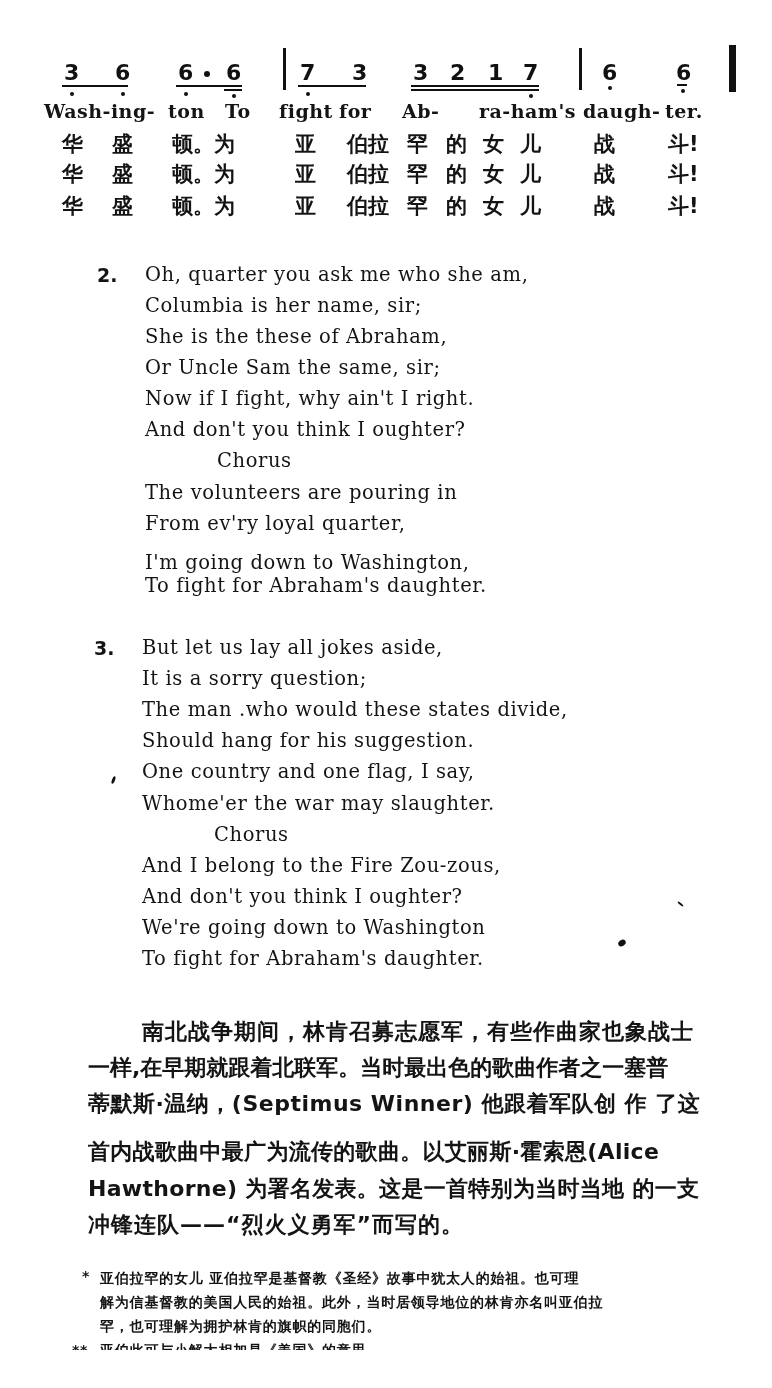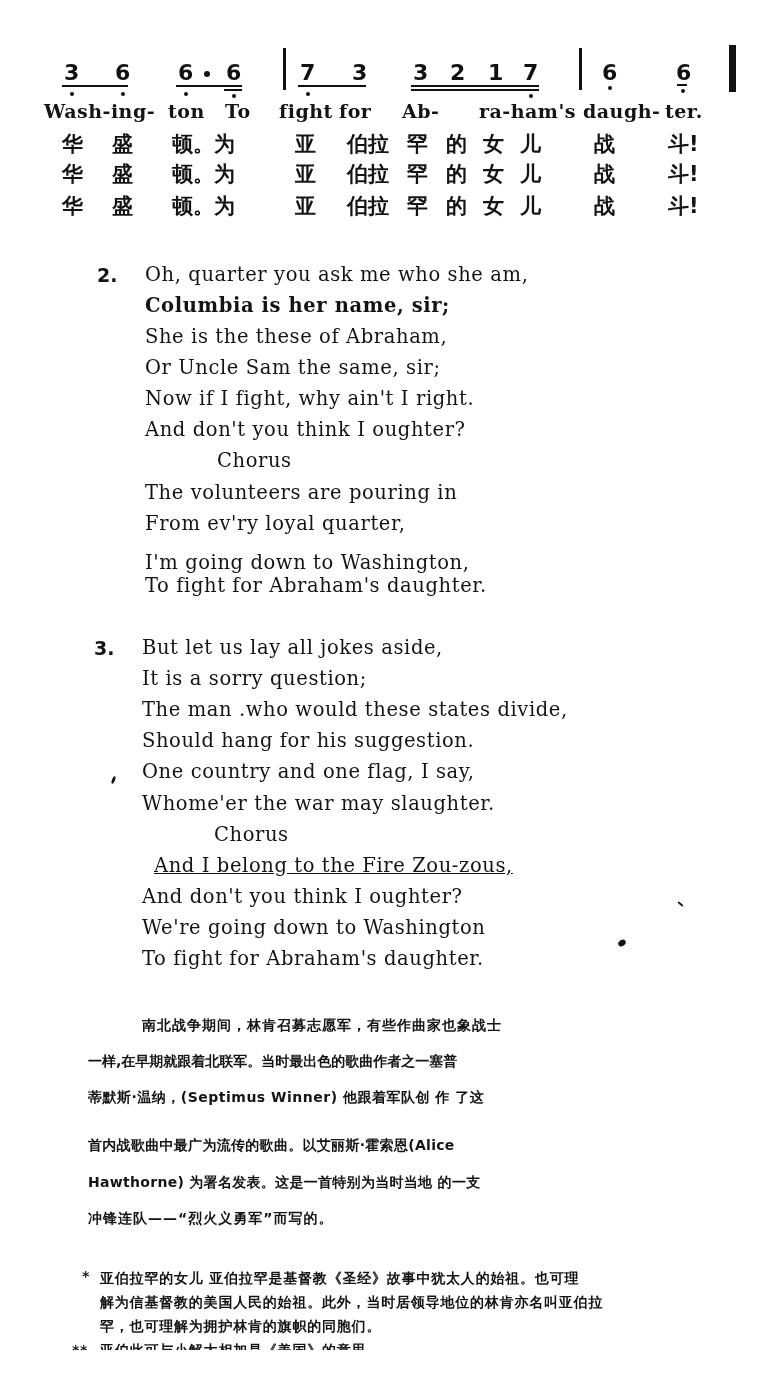--- a/index.html
+++ b/index.html
@@ -36,21 +36,21 @@
       position: absolute; font-family: "DejaVu Sans", sans-serif; font-weight: bold; font-size: 19px;
     }
     .verse-line {
       position: absolute; font-family: "DejaVu Serif", serif; font-size: 19.5px;
       letter-spacing: 0.6px; white-space: nowrap;
     }
 
     
     .prose-line {
       position: absolute; font-family: "DejaVu Sans", sans-serif; font-weight: bold;
-      font-size: 14px; white-space: nowrap; letter-spacing: 1px;
+      font-size: 22px; white-space: nowrap; letter-spacing: 1px;
     }
     .foot-line {
       position: absolute; font-family: "DejaVu Sans", sans-serif; font-weight: bold;
       font-size: 14px; white-space: nowrap; letter-spacing: 0.8px;
     }
     .speck { position: absolute; background: #111; border-radius: 50%; }
   </style>
 </head>
 <body>
 
@@ -138,42 +138,42 @@
     <span class="lyric-cn" style="left:483px;top:192px;">女</span>
     <span class="lyric-cn" style="left:520px;top:192px;">儿</span>
     <span class="lyric-cn" style="left:594px;top:192px;">战</span>
     <span class="lyric-cn" style="left:668px;top:192px;">斗!</span>
   </div>
 </div>
 
 <div>
   <span class="verse-num" style="left:97px;top:264px;">2.</span>
   <span class="verse-line" style="left:145px;top:263px;">Oh, quarter you ask me who she am,</span>
-  <span class="verse-line" style="left:145px;top:294px;font-weight:bold;">Columbia is her name, sir;</span>
+  <span class="verse-line" style="left:145px;top:294px;">Columbia is her name, sir;</span>
   <span class="verse-line" style="left:145px;top:325px;">She is the these of Abraham,</span>
   <span class="verse-line" style="left:145px;top:356px;">Or Uncle Sam the same, sir;</span>
   <span class="verse-line" style="left:145px;top:387px;text-align:right;">Now if I fight, why ain't I right.</span>
   <span class="verse-line" style="left:145px;top:418px;">And don't you think I oughter?</span>
   <span class="verse-line" style="left:217px;top:449px;">Chorus</span>
   <span class="verse-line" style="left:145px;top:481px;">The volunteers are pouring in</span>
   <span class="verse-line" style="left:145px;top:512px;">From ev'ry loyal quarter,</span>
   <span class="verse-line" style="left:145px;top:551px;">I'm going down to Washington,</span>
   <span class="verse-line" style="left:145px;top:574px;">To fight for Abraham's daughter.</span>
 </div>
 
 <div>
   <span class="verse-num" style="left:94px;top:637px;">3.</span>
   <span class="verse-line" style="left:142px;top:636px;">But let us lay all jokes aside,</span>
   <span class="verse-line" style="left:142px;top:667px;">It is a sorry question;</span>
   <span class="verse-line" style="left:142px;top:698px;">The man .who would these states divide,</span>
   <span class="verse-line" style="left:142px;top:729px;">Should hang for his suggestion.</span>
   <span class="verse-line" style="left:142px;top:760px;">One country and one flag, I say,</span>
   <span class="verse-line" style="left:142px;top:792px;">Whome'er the war may slaughter.</span>
   <span class="verse-line" style="left:214px;top:823px;">Chorus</span>
-  <span class="verse-line" style="left:154px;top:854px;text-decoration:underline;">And I belong to the Fire Zou-zous,</span>
+  <span class="verse-line" style="left:142px;top:854px;">And I belong to the Fire Zou-zous,</span>
   <span class="verse-line" style="left:142px;top:885px;">And don't you think I oughter?</span>
   <span class="verse-line" style="left:142px;top:916px;">We're going down to Washington</span>
   <span class="verse-line" style="left:142px;top:947px;">To fight for Abraham's daughter.</span>
 </div>
 
 <span class="speck" style="left:112px;top:776px;width:3px;height:8px;transform:rotate(20deg);"></span>
 <span class="speck" style="left:618px;top:940px;width:8px;height:6px;transform:rotate(-35deg);"></span>
 <span class="speck" style="left:677px;top:903px;width:7px;height:2px;transform:rotate(40deg);"></span>
 
 <div>

